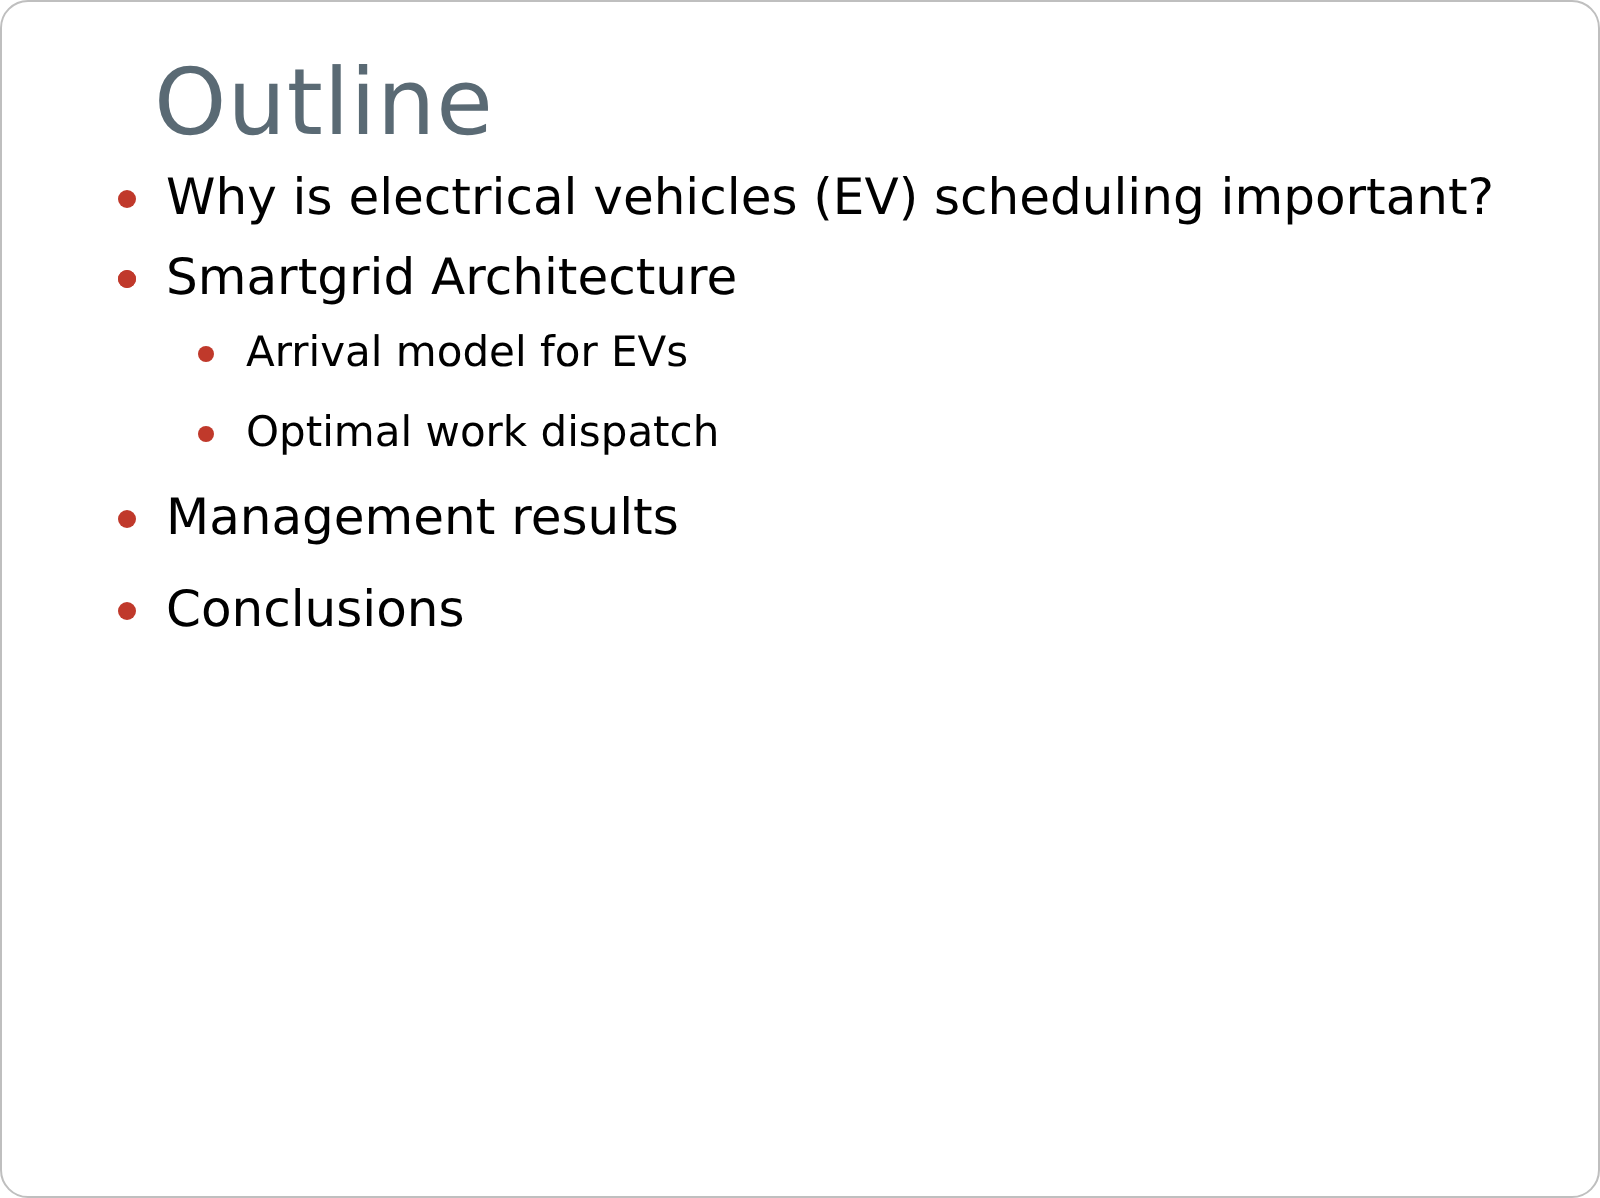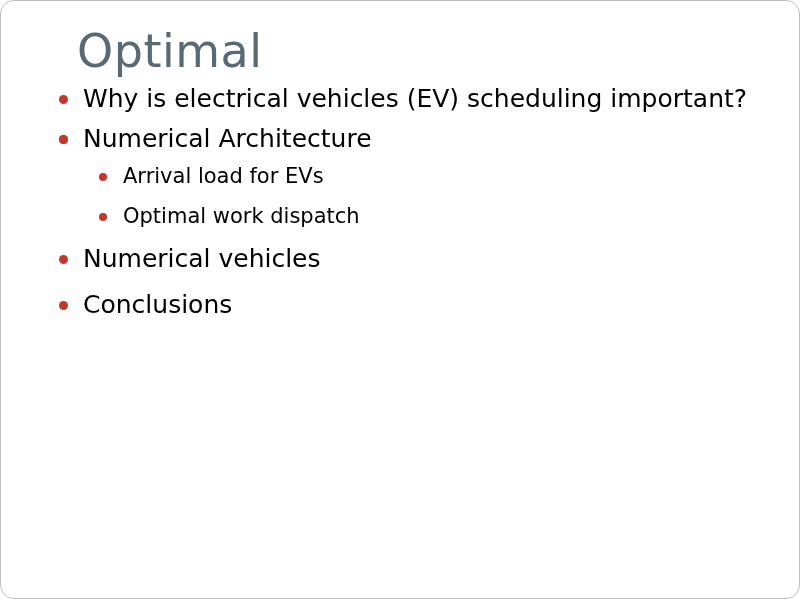--- a/index.html
+++ b/index.html
@@ -84,45 +84,45 @@
     background: #c0392b;
   }
   .spacer-sm { height: 6px; }
 </style>
 </head>
 <body>
 
 <div class="slide">
   <div class="slide-inner">
 
-    <h1 class="slide-title">Optimal</h1>
+    <h1 class="slide-title">Outline</h1>
 
     <ul class="level1">
 
       <li class="bullet1">
         <span class="txt">Why is electrical vehicles (EV) scheduling important?</span>
       </li>
 
       <li class="bullet1">
       </li>
 
       <li class="bullet1">
-        <span class="txt">Numerical Architecture</span>
+        <span class="txt">Smartgrid Architecture</span>
         <ul class="level2">
           <li class="bullet2">
-            <span>Arrival load for EVs</span>
+            <span>Arrival model for EVs</span>
           </li>
           <li class="bullet2">
             <span>Optimal work dispatch</span>
           </li>
         </ul>
       </li>
 
       <li class="bullet1">
-        <span class="txt">Numerical vehicles</span>
+        <span class="txt">Management results</span>
       </li>
 
       <div class="spacer-sm"></div>
 
       <li class="bullet1">
         <span class="txt">Conclusions</span>
       </li>
 
     </ul>
   </div>

